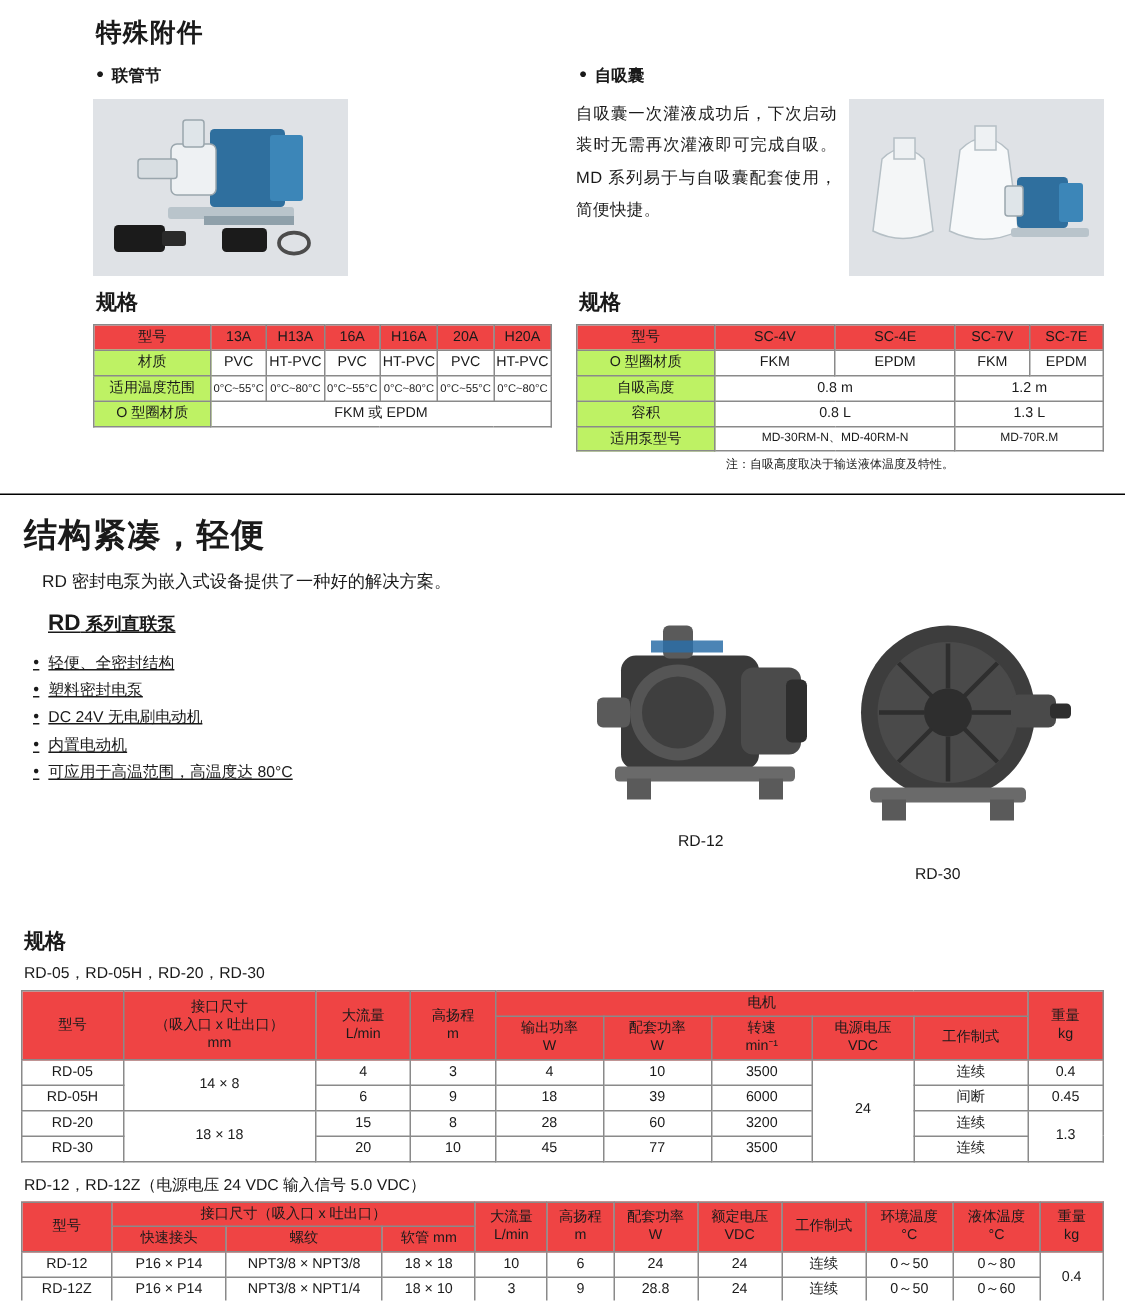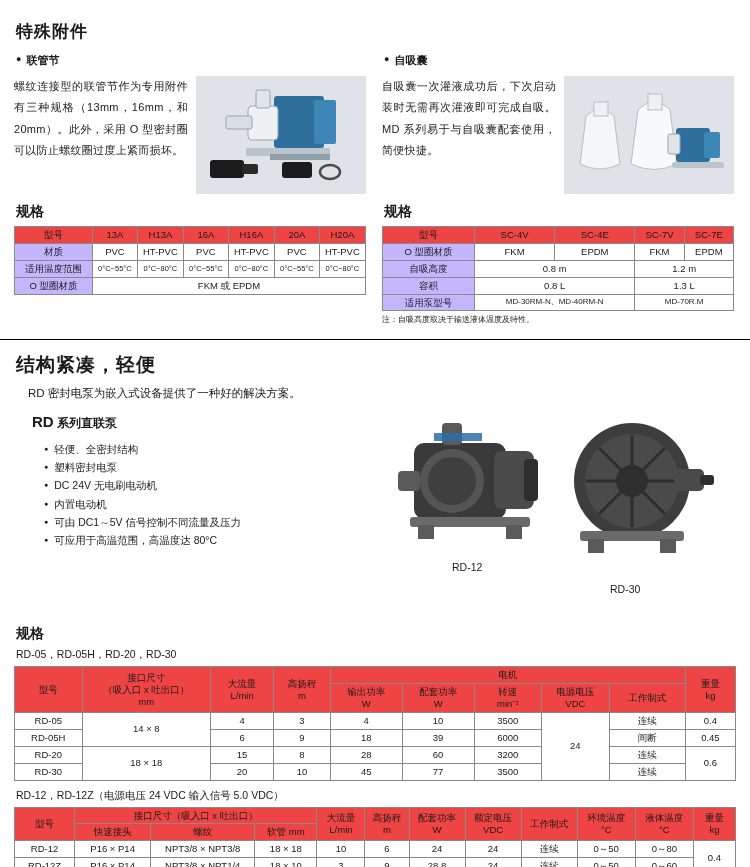--- a/index.html
+++ b/index.html
@@ -8,21 +8,21 @@
     width:750px; height:867px;
     background:#ffffff;
     font-family:"Liberation Sans", sans-serif;
     color:#1a1a1a;
     position:relative;
     overflow:hidden;
   }
   .page { position:relative; width:750px; height:867px; }
 
   
-  .sec-top { padding:20px 14px 4px 14px; }
+  .sec-top { padding:10px 14px 4px 14px;margin-left:48px; }
   h1.title {
     font-size:17px; font-weight:bold; margin:0 0 10px 2px; letter-spacing:1px;
   }
   .two-col { display:flex; gap:16px; }
   .col { width:352px; }
   .sub-head {
     font-size:11px; font-weight:bold; margin:0 0 8px 2px;
   }
   .bullet-dot::before {
     content:"\25CF"; font-size:9px; margin-right:5px; position:relative; top:-2px;
@@ -35,36 +35,36 @@
   .imgbox { flex:1; height:115px; position:relative; }
 
   
   .spec-head { font-size:14px; font-weight:bold; margin:12px 0 5px 2px; }
   table { border-collapse:collapse; width:100%; font-size:9.5px; }
   table td, table th {
     border:1px solid #8a8a8a; text-align:center; padding:2px 1px;
     font-weight:normal; line-height:1.25;
   }
   thead td, .hdr { background:#ef4444; }
-  .lbl { background:#c4b5fd; }
-  .note { font-size:8px; text-align:left; margin-top:3px; color:#222; }
+  .lbl { background:#bef264; }
+  .note { font-size:8px; text-align:center; margin-top:3px; color:#222; }
 
   hr.div { border:none; border-top:1.5px solid #000; margin:10px 0 0 0; }
 
   
   .sec-bottom { padding:10px 14px 4px 14px; }
-  h2.title2 { font-size:19px; font-weight:bold; margin:2px 0 8px 2px; letter-spacing:1px;}
+  h2.title2 { font-size:22px; font-weight:bold; margin:2px 0 8px 2px; letter-spacing:1px;}
   .lead { font-size:11.5px; margin:0 0 12px 14px; }
   .rd-title { font-size:15px; font-weight:bold; margin:0 0 8px 18px; }
   .rd-title small { font-size:12px; }
-  ul.feat { list-style:none; margin:0 0 0 30px; padding:0; }
+  ul.feat { list-style:none; margin:0 0 0 8px; padding:0; }
   ul.feat li { font-size:10.5px; line-height:1.72; }
   ul.feat li::before { content:"\25CF"; font-size:7px; margin-right:6px; position:relative; top:-2px;}
 
-  .mid-wrap { display:flex; }
+  .mid-wrap { display:flex;text-decoration:underline; }
   .mid-left { width:360px; }
   .mid-right { flex:1; position:relative; height:210px; }
   .cap { position:absolute; font-size:10.5px; }
 
   .tbl-sub { font-size:10.5px; margin:4px 0 4px 2px; }
 
   
   svg { display:block; }
 </style>
 </head>
@@ -75,21 +75,20 @@
   <div class="sec-top">
     <h1 class="title">特殊附件</h1>
 
     <div class="two-col">
 
       <div class="col">
         <div class="sub-head">
           <span class="bullet-dot"></span><span>联管节</span>
         </div>
         <div class="blk">
-          <div class="para">螺纹连接型的联管节作为专用附件有三种规格（13mm，16mm，和 20mm）。此外，采用 O 型密封圈可以防止螺纹圈过度上紧而损坏。</div>
           <div class="imgbox">
             <svg width="170" height="118" viewBox="0 0 170 118">
               <rect x="0" y="0" width="170" height="118" fill="#dfe2e6"></rect>
 
               <rect x="78" y="20" width="50" height="52" rx="3" fill="#2f6f9e"></rect>
               <rect x="118" y="24" width="22" height="44" rx="2" fill="#3c86b8"></rect>
               <rect x="52" y="30" width="30" height="34" rx="4" fill="#eef1f3" stroke="#9aa6ad"></rect>
               <rect x="30" y="40" width="26" height="13" rx="2" fill="#d8dee2" stroke="#9aa6ad"></rect>
               <rect x="60" y="14" width="14" height="18" rx="2" fill="#dfe5e9" stroke="#9aa6ad"></rect>
               <rect x="50" y="72" width="84" height="8" rx="2" fill="#b9c4cb"></rect>
@@ -214,21 +213,20 @@
     <div class="mid-wrap">
       <div class="mid-left">
         <div class="rd-title">
           <span>RD</span><small> 系列直联泵</small>
         </div>
         <ul class="feat">
           <li>轻便、全密封结构</li>
           <li>塑料密封电泵</li>
           <li>DC 24V 无电刷电动机</li>
           <li>内置电动机</li>
-          <li>可由 DC1～5V 信号控制不同流量及压力</li>
           <li>可应用于高温范围，高温度达 80°C</li>
         </ul>
       </div>
 
       <div class="mid-right">
         <svg width="350" height="175" viewBox="0 0 350 175">
 
           <g>
             <rect x="40" y="30" width="92" height="76" rx="10" fill="#3a3a3a"></rect>
             <rect x="120" y="38" width="40" height="58" rx="8" fill="#4b4b4b"></rect>
@@ -339,21 +337,21 @@
       </tr>
       <tr>
         <td>RD-20</td>
         <td rowspan="2">18 × 18</td>
         <td>15</td>
         <td>8</td>
         <td>28</td>
         <td>60</td>
         <td>3200</td>
         <td>连续</td>
-        <td rowspan="2">0.6</td>
+        <td rowspan="2">1.3</td>
       </tr>
       <tr>
         <td>RD-30</td>
         <td>20</td>
         <td>10</td>
         <td>45</td>
         <td>77</td>
         <td>3500</td>
         <td>连续</td>
       </tr>

